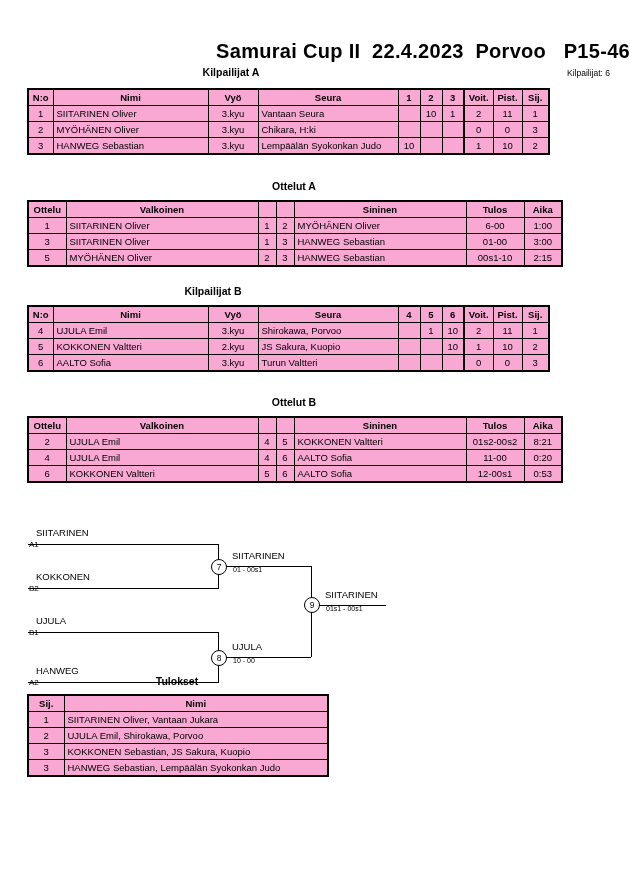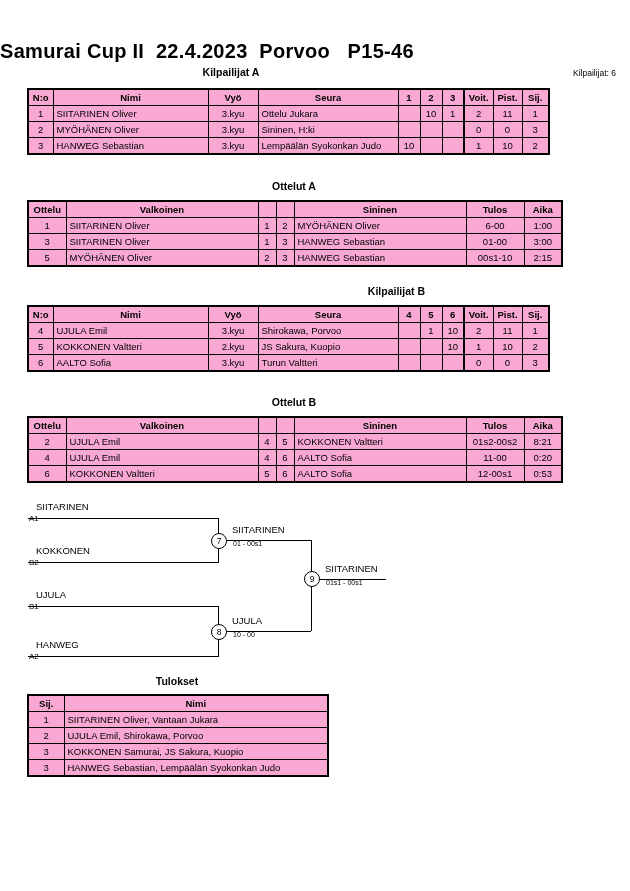--- a/index.html
+++ b/index.html
@@ -15,29 +15,29 @@
     color: #000000;
     overflow: hidden;
   }
 
   
   #doc-title {
     position: absolute;
     left: 0;
     top: 40px;
     width: 630px;
-    text-align: left;
+    text-align: right;
     font-size: 20px;
     font-weight: bold;
     letter-spacing: 0.3px;
     white-space: pre;
   }
   #entrant-count {
     position: absolute;
-    right: 14px;
+    right: 20px;
     top: 68px;
     font-size: 8.5px;
     font-weight: normal;
     white-space: pre;
   }
 
   
   .section-caption {
     position: absolute;
     font-size: 10.5px;
@@ -74,21 +74,21 @@
   .c { text-align: center !important; }
   .outer-l { border-left-width: 2px !important; }
   .outer-r { border-right-width: 2px !important; }
   .outer-t { border-top-width: 2px !important; }
   .outer-b { border-bottom-width: 2px !important; }
 
   
   #bracket {
     position: absolute;
     left: 0;
-    top: 495px;
+    top: 521px;
     width: 504px;
     height: 180px;
   }
   .bk-line {
     position: absolute;
     background: #000;
   }
   .bk-h { height: 1px; }
   .bk-v { width: 1px; }
   .bk-name {
@@ -151,33 +151,33 @@
       <th class="outer-t outer-l">Voit.</th>
       <th class="outer-t">Pist.</th>
       <th class="outer-t outer-r">Sij.</th>
     </tr>
   </thead>
   <tbody>
     <tr>
       <td class="c outer-l">1</td>
       <td>SIITARINEN Oliver</td>
       <td class="c">3.kyu</td>
-      <td>Ottelu Jukara</td>
+      <td>Vantaan Seura</td>
       <td class="c"></td>
       <td class="c">10</td>
       <td class="c">1</td>
       <td class="c outer-l">2</td>
       <td class="c">11</td>
       <td class="c outer-r">1</td>
     </tr>
     <tr>
       <td class="c outer-l">2</td>
       <td>MYÖHÄNEN Oliver</td>
       <td class="c">3.kyu</td>
-      <td>Sininen, H:ki</td>
+      <td>Chikara, H:ki</td>
       <td class="c"></td>
       <td class="c"></td>
       <td class="c"></td>
       <td class="c outer-l">0</td>
       <td class="c">0</td>
       <td class="c outer-r">3</td>
     </tr>
     <tr>
       <td class="c outer-l outer-b">3</td>
       <td class="outer-b">HANWEG Sebastian</td>
@@ -240,21 +240,21 @@
       <td class="outer-b">MYÖHÄNEN Oliver</td>
       <td class="c outer-b">2</td>
       <td class="c outer-b">3</td>
       <td class="outer-b">HANWEG Sebastian</td>
       <td class="c outer-b">00s1-10</td>
       <td class="c outer-r outer-b">2:15</td>
     </tr>
   </tbody>
 </table>
 
-<div class="section-caption" style="left:45px; top:285px; width:380px;text-align:right;">Kilpailijat B</div>
+<div class="section-caption" style="left:23px; top:285px; width:380px;">Kilpailijat B</div>
 
 <table class="grid" id="tbl-pool-b" style="left:27px; top:305px; width:481px;">
   <colgroup>
     <col style="width:25px">
       <col style="width:155px">
       <col style="width:50px">
       <col style="width:140px">
     <col style="width:22px">
       <col style="width:22px">
       <col style="width:22px">
@@ -427,20 +427,20 @@
     <tr>
       <td class="c outer-l">1</td>
       <td class="outer-r">SIITARINEN Oliver, Vantaan Jukara</td>
     </tr>
     <tr>
       <td class="c outer-l">2</td>
       <td class="outer-r">UJULA Emil, Shirokawa, Porvoo</td>
     </tr>
     <tr>
       <td class="c outer-l">3</td>
-      <td class="outer-r">KOKKONEN Samurai, JS Sakura, Kuopio</td>
+      <td class="outer-r">KOKKONEN Sebastian, JS Sakura, Kuopio</td>
     </tr>
     <tr>
       <td class="c outer-l outer-b">3</td>
       <td class="outer-r outer-b">HANWEG Sebastian, Lempäälän Syokonkan Judo</td>
     </tr>
   </tbody>
 </table>
 
 </body></html>

